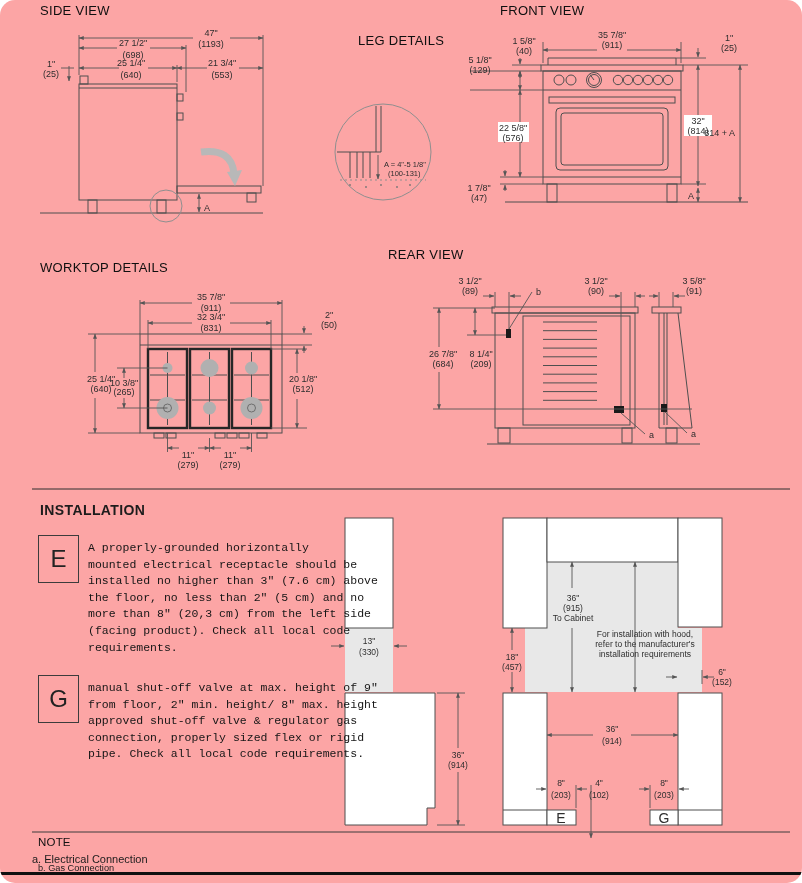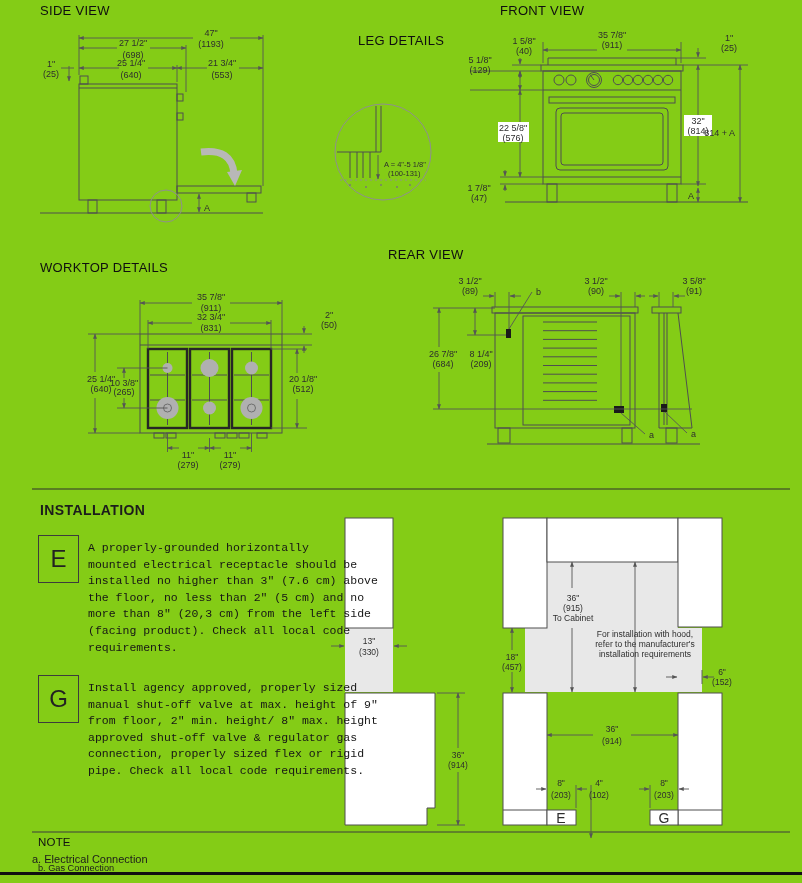--- a/index.html
+++ b/index.html
@@ -1,17 +1,17 @@
 <!DOCTYPE html>
 <html><head>
 <meta charset="utf-8">
 <style>
   html,body{margin:0;padding:0;background:#fff;}
-  #page{position:relative;width:802px;height:883px;background:#84cc16;overflow:hidden;
-        font-family:"Liberation Sans", sans-serif;color:#1c1c1c;}
+  #page{position:relative;width:802px;height:883px;background:#fca5a5;overflow:hidden;
+        font-family:"Liberation Sans", sans-serif;color:#1c1c1c;border-radius:15px;}
   svg text{font-family:"Liberation Sans", sans-serif;fill:#2e2e2e;}
   .t-title{font-size:13px;fill:#0f0f0f;letter-spacing:.3px;}
   .dim{font-size:9px;}
   .dim-s{font-size:7.5px;}
   .dim-i{font-size:8.5px;}
   .mid{text-anchor:middle;}
   .end{text-anchor:end;}
   .ln{stroke:#4f4f4f;stroke-width:1;fill:none;}
   .lt{stroke:#8f8f8f;stroke-width:1;fill:none;}
   .dl{stroke:#555;stroke-width:.9;fill:none;}
@@ -451,21 +451,20 @@
   <div>the floor, no less than 2" (5 cm) and no</div>
   <div>more than 8" (20,3 cm) from the left side</div>
   <div>(facing product). Check all local code</div>
   <div>requirements.</div>
 </div>
 
 <div class="ltr-box" id="g-box">
   <span>G</span>
 </div>
 <div class="para" id="g-para">
-  <div>Install agency approved, properly sized</div>
   <div>manual shut-off valve at max. height of 9"</div>
   <div>from floor, 2" min. height/ 8" max. height</div>
   <div>approved shut-off valve &amp; regulator gas</div>
   <div>connection, properly sized flex or rigid</div>
   <div>pipe. Check all local code requirements.</div>
 </div>
 
 
 <div class="htxt" id="note-heading">NOTE</div>
 <div class="htxt" id="note-a">a. Electrical Connection</div>

